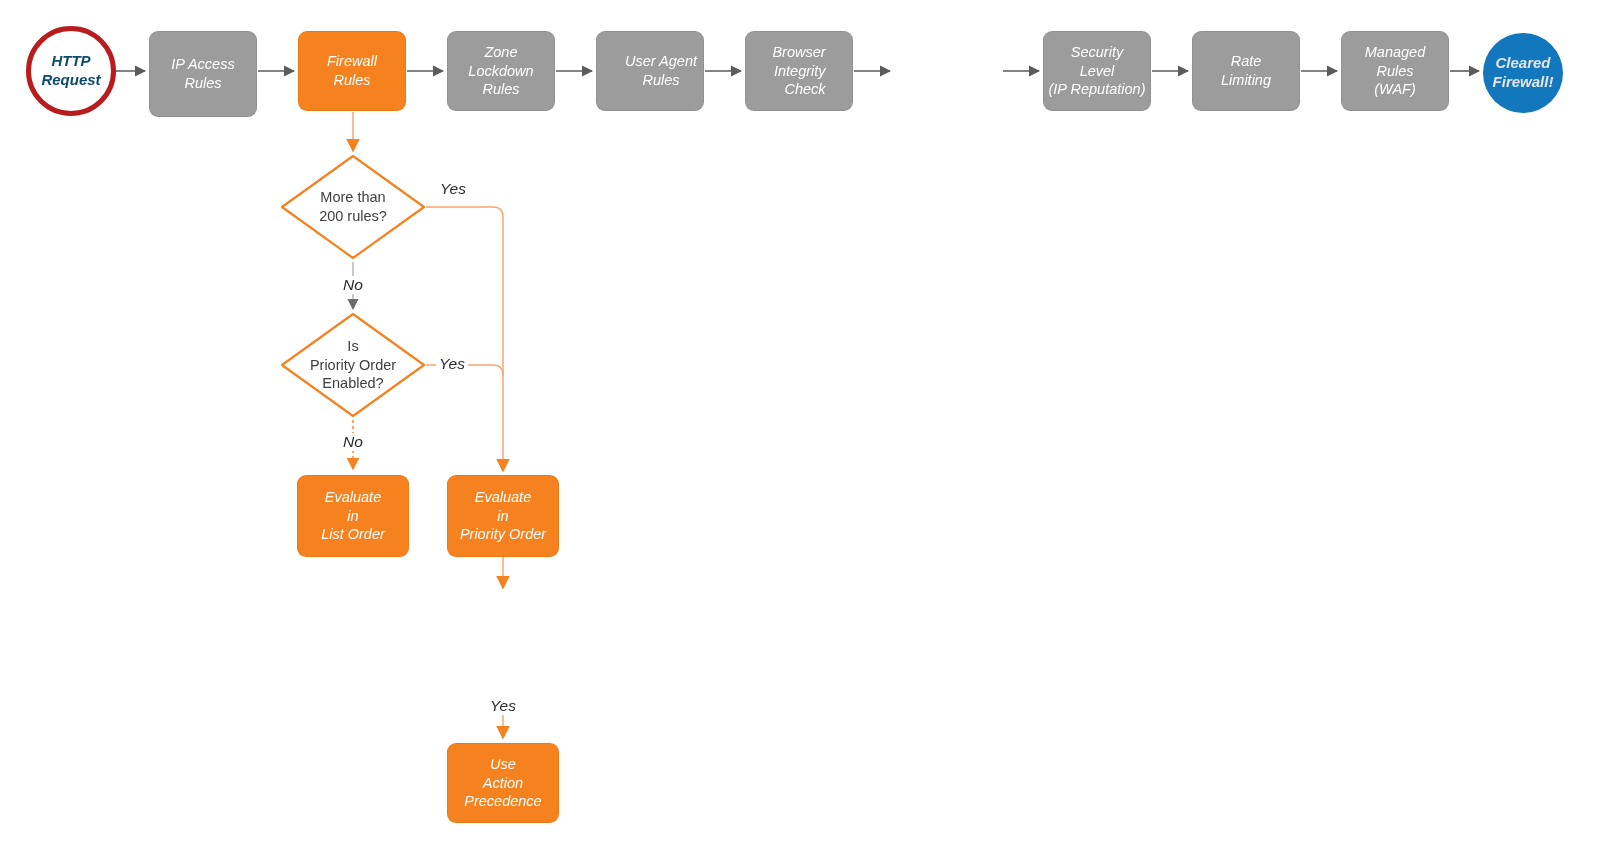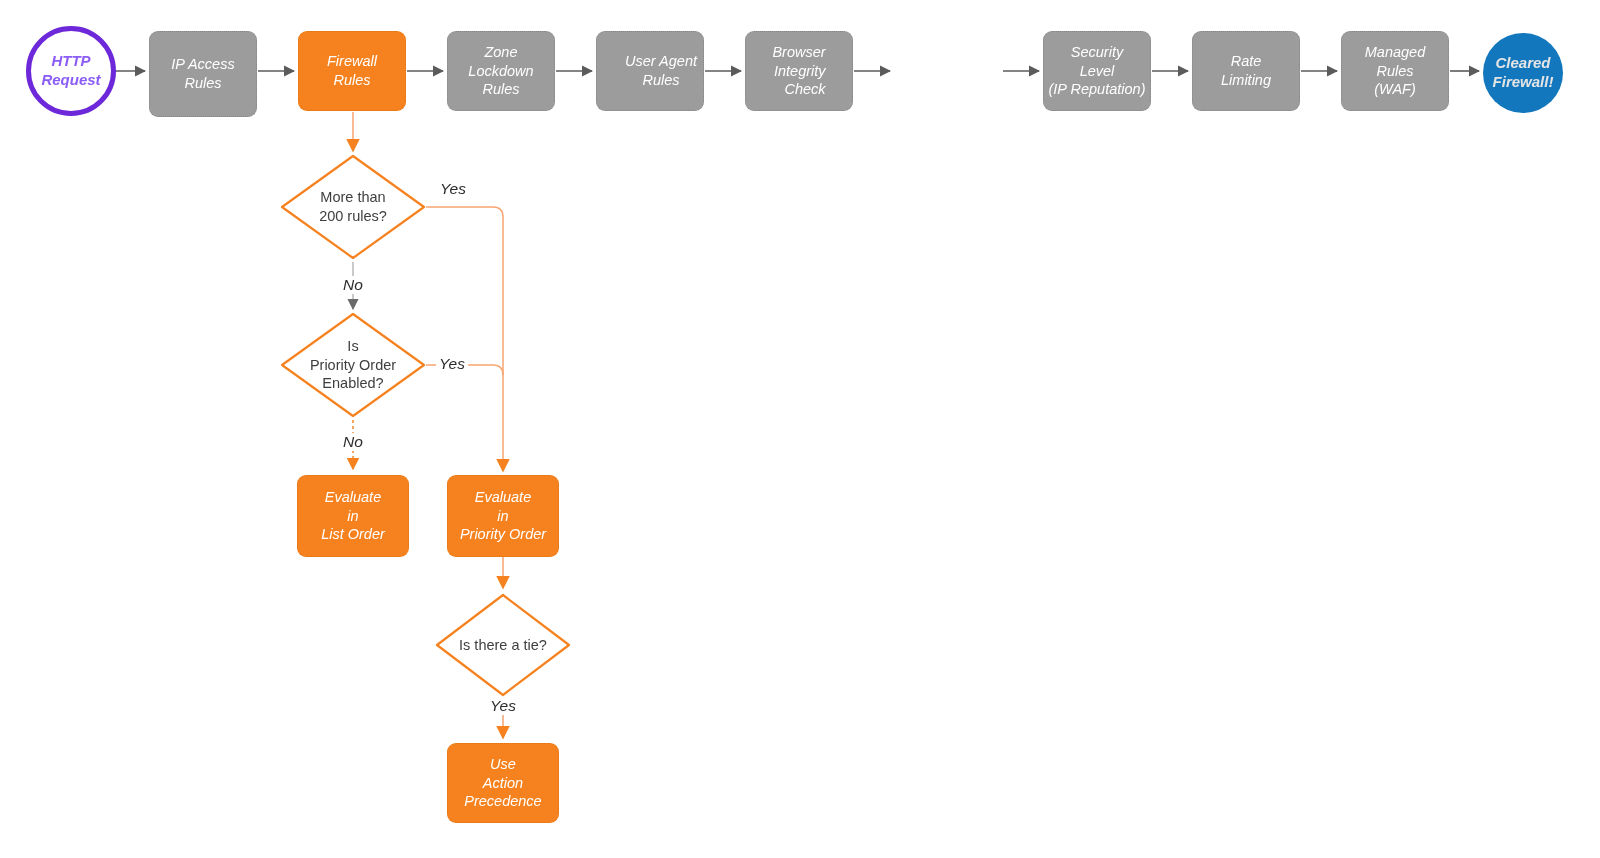--- a/index.html
+++ b/index.html
@@ -12,21 +12,21 @@
     position:absolute;display:flex;align-items:center;justify-content:center;
     text-align:center;white-space:pre-line;box-sizing:border-box;
   }
   .pbox{
     border-radius:9px;font-style:italic;font-size:14.5px;line-height:1.28;color:#ffffff;
     padding:2px;
   }
   .pbox.gray{background:#9C9C9C;border:1px dotted #868686;}
   .pbox.orange{background:#F6821F;border:1px dotted #E0730F;}
   .circle{border-radius:50%;font-style:italic;font-weight:bold;font-size:15px;line-height:1.25;}
-  .circle.start{background:#ffffff;border:5px solid #6d28d9;color:#8b5cf6;}
+  .circle.start{background:#ffffff;border:5px solid #b91c1c;color:#0c4a6e;}
   .circle.end{background:#1277BD;color:#e5e5e5;}
   .diamond{position:absolute;}
   .diamond .dtext{
     position:absolute;left:0;top:0;right:0;bottom:0;display:flex;align-items:center;
     justify-content:center;text-align:center;white-space:pre-line;
     font-size:14.5px;line-height:1.3;color:#3F3F3F;
   }
   .elabel{
     position:absolute;transform:translate(-50%,-50%);
     font-style:italic;font-size:15.5px;color:#2B2B2B;
@@ -120,26 +120,20 @@
 
   <div class="diamond" style="left:280px;top:312px;width:146px;height:106px;">
     <svg width="146" height="106" viewBox="0 0 146 106">
       <polygon points="73,2 144,53 73,104 2,53" fill="#ffffff" stroke="#F6821F" stroke-width="2.2" stroke-linejoin="round"></polygon>
     </svg>
     <div class="dtext">Is
 Priority Order
 Enabled?</div>
   </div>
 
-  <div class="diamond" style="left:435px;top:593px;width:136px;height:104px;">
-    <svg width="136" height="104" viewBox="0 0 136 104">
-      <polygon points="68,2 134,52 68,102 2,52" fill="#ffffff" stroke="#F6821F" stroke-width="2.2" stroke-linejoin="round"></polygon>
-    </svg>
-    <div class="dtext">Is there a tie?</div>
-  </div>
 
   <div class="node pbox orange" style="left:297px;top:475px;width:112px;height:82px;">Evaluate
 in
 List Order</div>
 
   <div class="node pbox orange" style="left:447px;top:475px;width:112px;height:82px;">Evaluate
 in
 Priority Order</div>
 
   <div class="node pbox orange" style="left:447px;top:743px;width:112px;height:80px;">Use

